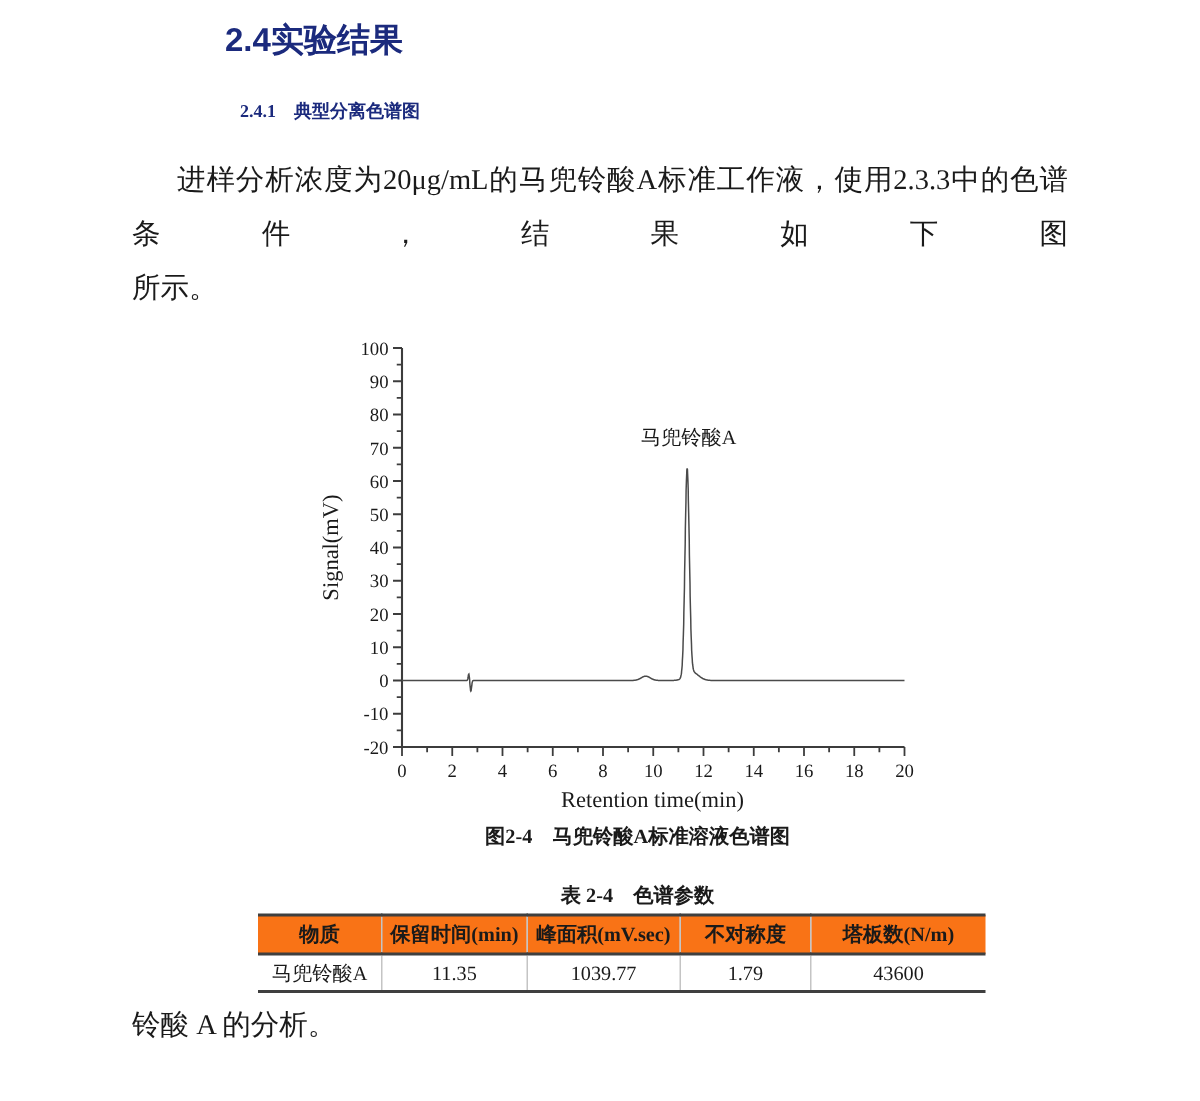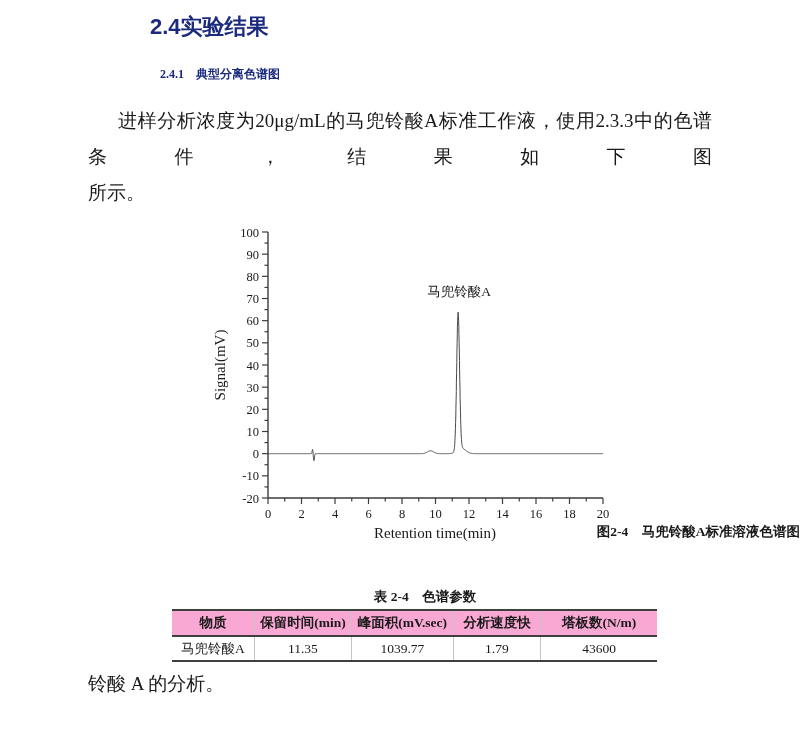--- a/index.html
+++ b/index.html
@@ -62,32 +62,32 @@
   #chromatogram .peak-ann { font-size: 13.5px; }
   .caption {
     position: absolute;
     left: 50px;
     width: 750px;
     text-align: center;
     font-size: 13.5px;
     font-weight: bold;
     color: #1a1a1a;
   }
-  #fig-caption { top: 523px; text-align: right; }
+  #fig-caption { top: 549px; }
   #tbl-caption { top: 588px; }
   .tbl {
     position: absolute;
     left: 172px; top: 609px;
     width: 485px;
     border-collapse: collapse;
     font-size: 13.5px;
     table-layout: fixed;
   }
   .tbl thead tr {
-    background: #f9a8d4;
+    background: #f97316;
     border-top: 2px solid #3f3f3f;
     border-bottom: 2px solid #3f3f3f;
   }
   .tbl tbody tr { border-bottom: 2px solid #3f3f3f; }
   .tbl th, .tbl td {
     text-align: center;
     vertical-align: middle;
     padding: 0 2px;
     border-right: 1px solid #c4c4c4;
   }
@@ -206,21 +206,21 @@
         <col style="width:20%">
         <col style="width:21%">
         <col style="width:18%">
         <col style="width:24%">
     </colgroup>
     <thead>
       <tr>
         <th>物质</th>
         <th>保留时间(min)</th>
         <th>峰面积(mV.sec)</th>
-        <th>分析速度快</th>
+        <th>不对称度</th>
         <th>塔板数(N/m)</th>
       </tr>
     </thead>
     <tbody>
       <tr>
         <td>马兜铃酸A</td>
         <td>11.35</td>
         <td>1039.77</td>
         <td>1.79</td>
         <td>43600</td>

